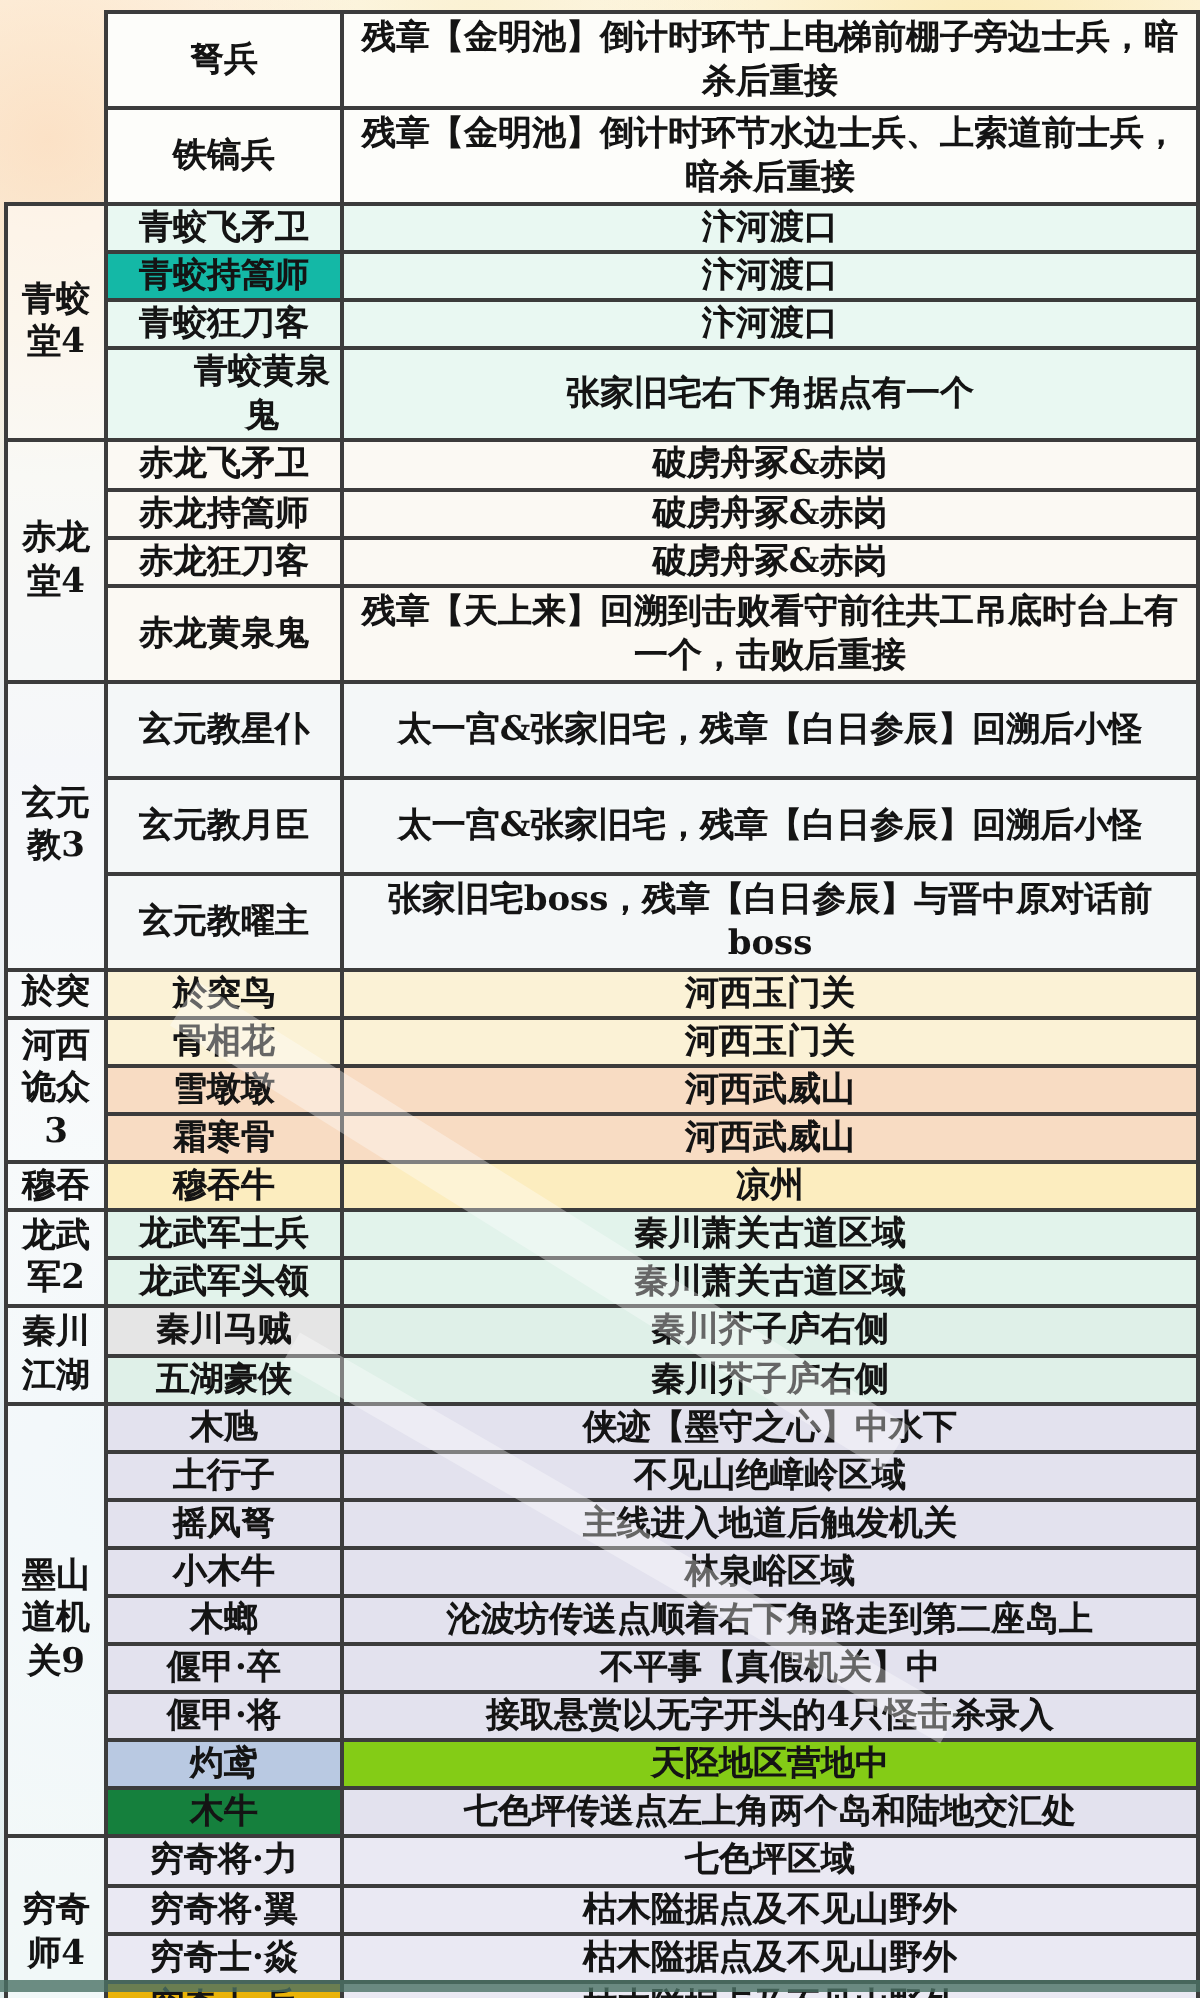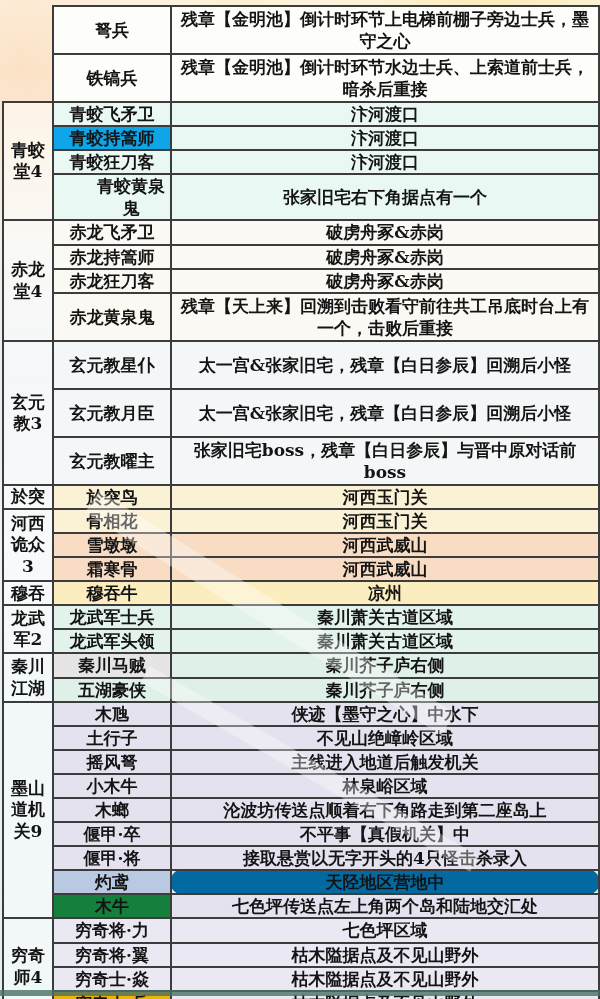--- a/index.html
+++ b/index.html
@@ -41,33 +41,33 @@
 <table class="loc">
   <colgroup>
     <col class="c-group">
       <col class="c-name">
       <col class="c-desc">
   </colgroup>
   <tbody id="table-body">
       <tr class="tall">
         <td rowspan="2" class="blank"></td>
         <td style="background: rgb(253, 253, 250);">弩兵</td>
-        <td style="background: rgb(253, 253, 250);">残章【金明池】倒计时环节上电梯前棚子旁边士兵，墨守之心</td>
+        <td style="background: rgb(253, 253, 250);">残章【金明池】倒计时环节上电梯前棚子旁边士兵，暗杀后重接</td>
       </tr>
       <tr class="tall">
         <td style="background: rgb(253, 253, 250);">铁镐兵</td>
         <td style="background: rgb(253, 253, 250);">残章【金明池】倒计时环节水边士兵、上索道前士兵，暗杀后重接</td>
       </tr>
       <tr class="single">
         <td rowspan="4" class="group">青蛟堂4</td>
         <td style="background: rgb(233, 248, 242);">青蛟飞矛卫</td>
         <td style="background: rgb(233, 248, 242);">汴河渡口</td>
       </tr>
       <tr class="single">
-        <td style="background: #0ea5e9;">青蛟持篙师</td>
+        <td style="background: #14b8a6;">青蛟持篙师</td>
         <td style="background: rgb(233, 248, 242);">汴河渡口</td>
       </tr>
       <tr class="single">
         <td style="background: rgb(233, 248, 242);">青蛟狂刀客</td>
         <td style="background: rgb(233, 248, 242);">汴河渡口</td>
       </tr>
       <tr class="single">
         <td style="background: rgb(233, 248, 242); padding-left: 41px;">青蛟黄泉鬼</td>
         <td style="background: rgb(233, 248, 242);">张家旧宅右下角据点有一个</td>
       </tr>
@@ -166,21 +166,21 @@
       <tr class="single">
         <td style="background: rgb(227, 226, 238);">偃甲·卒</td>
         <td style="background: rgb(227, 226, 238);">不平事【真假机关】中</td>
       </tr>
       <tr class="single">
         <td style="background: rgb(227, 226, 238);">偃甲·将</td>
         <td style="background: rgb(227, 226, 238);">接取悬赏以无字开头的4只怪击杀录入</td>
       </tr>
       <tr class="single">
         <td style="background: rgb(185, 201, 226);">灼鸢</td>
-        <td style="background: #0369a1; border-radius: 10px;">天陉地区营地中</td>
+        <td style="background: #84cc16;">天陉地区营地中</td>
       </tr>
       <tr class="single">
         <td style="background: #15803d;">木牛</td>
         <td style="background: rgb(227, 226, 238); margin-top: 28px;">七色坪传送点左上角两个岛和陆地交汇处</td>
       </tr>
       <tr class="single">
         <td rowspan="4" class="group">穷奇师4</td>
         <td style="background: rgb(234, 233, 243);">穷奇将·力</td>
         <td style="background: rgb(234, 233, 243);">七色坪区域</td>
       </tr>

